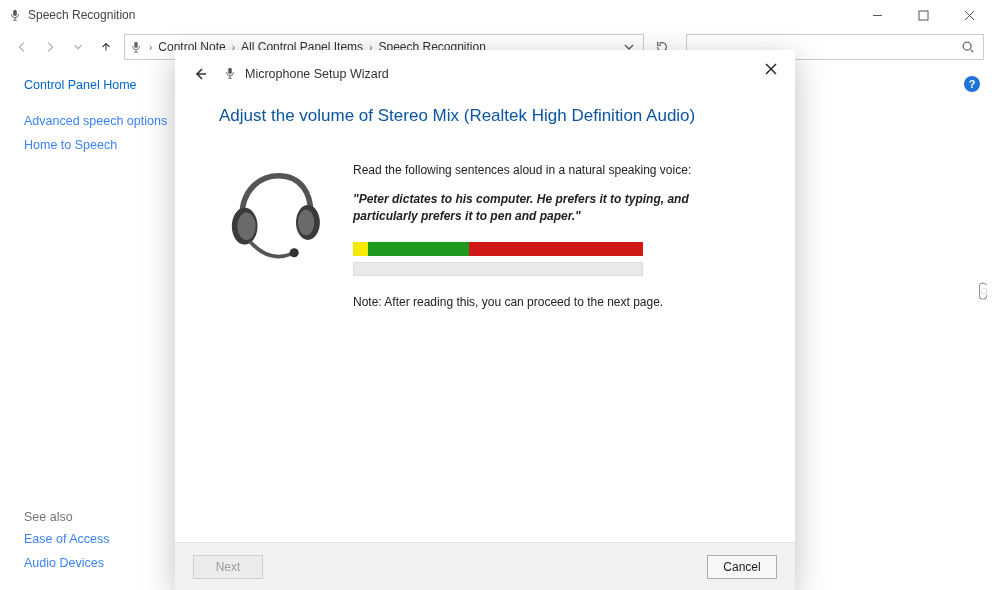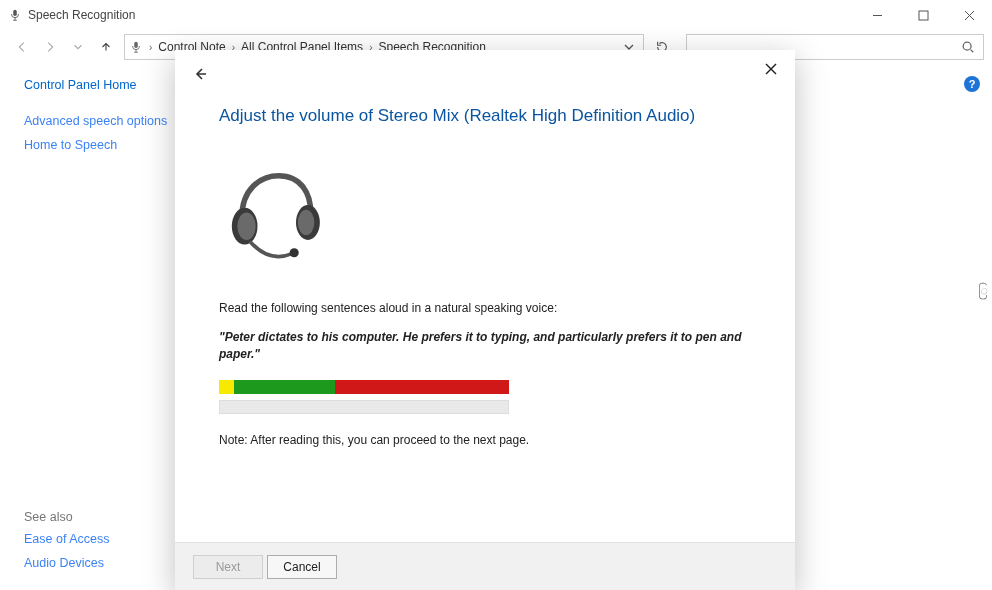--- a/index.html
+++ b/index.html
@@ -40,32 +40,32 @@
     .dialog { position:absolute; left:175px; top:50px; width:620px; height:540px; background:#fff; border:0; box-shadow: 0 8px 30px rgba(0,0,0,.25); }
     .dlg-head { height:48px; display:flex; align-items:center; padding:0 12px; gap:10px; position:relative; }
     .dlg-back { width:26px; height:26px; display:flex; align-items:center; justify-content:center; color:#333; }
     .dlg-back svg { width:16px; height:16px; stroke:#333; fill:none; stroke-width:1.6; }
     .dlg-title { display:flex; align-items:center; gap:8px; font-size:12.5px; color:#333; }
     .dlg-close { position:absolute; right:4px; top:4px; width:40px; height:30px; display:flex; align-items:center; justify-content:center; color:#222; }
     .dlg-close svg { width:12px; height:12px; stroke:#222; stroke-width:1.4; fill:none; }
 
     .dlg-body { padding: 0 44px; }
     .dlg-h1 { color:#0b55a0; font-size:17px; font-weight:400; margin: 8px 0 36px; }
-    .dlg-cols { display:flex; gap:24px;flex-direction:column; }
+    .dlg-cols { display:flex; gap:24px; }
     .headset { width:110px; height:110px; }
     .instr { font-size:12px; color:#222; line-height:1.4; }
     .instr .quote { font-style: italic; font-weight: bold; margin: 12px 0 18px; }
     .vbar { width:290px; height:14px; display:flex; margin-bottom:6px; }
     .vbar .y { background:#f7ea00; width:5%; }
     .vbar .g { background:#1d9a1d; width:35%; }
     .vbar .r { background:#d01818; width:60%; }
     .pbar { width:290px; height:14px; background:#e9e9e9; border:1px solid #ddd; margin-bottom:18px; }
     .note { font-size:12px; color:#222; }
 
-    .dlg-foot { position:absolute; bottom:0; left:0; right:0; height:48px; background:#f1f1f1; border-top:1px solid #e2e2e2; display:flex; align-items:center; justify-content:flex-start; gap:4px; padding:0 18px; }
+    .dlg-foot { position:absolute; bottom:0; left:0; right:0; height:48px; background:#f1f1f1; border-top:1px solid #e2e2e2; display:flex; align-items:center; justify-content:space-between; gap:4px; padding:0 18px; }
     .btn { min-width:70px; height:24px; border:1px solid #adadad; background:#f7f7f7; font-size:12px; color:#222; padding:0 14px; display:flex; align-items:center; justify-content:center; }
     .btn.disabled { color:#9a9a9a; background:#ececec; border-color:#cfcfcf; }
 
     
     .artifact { position:absolute; right:4px; top:218px; font-size:12px; color:#555; }
   </style>
 </head>
 <body>
 
 <div class="titlebar">
@@ -166,20 +166,29 @@
   <div class="help-icon">?</div>
   <span class="artifact">ြ</span>
 </div>
 
 <div class="dialog">
   <div class="dlg-head">
     <div class="dlg-back">
       <svg viewBox="0 0 16 16">
           <path d="M10 3l-5 5 5 5M5 8h9"></path>
         </svg>
+    </div>
+    <div class="dlg-title">
+      <span>
+        <svg viewBox="0 0 16 16" width="14" height="14">
+            <rect x="6" y="2" width="4" height="7" rx="2" fill="#555"></rect>
+            <path d="M4 7a4 4 0 0 0 8 0M8 11v3M6 14h4" stroke="#555" stroke-width="1" fill="none"></path>
+          </svg>
+      </span>
+      <span>Microphone Setup Wizard</span>
     </div>
     <div class="dlg-close">
       <svg viewBox="0 0 12 12">
           <line x1="1" y1="1" x2="11" y2="11"></line>
           <line x1="11" y1="1" x2="1" y2="11"></line>
         </svg>
     </div>
   </div>
 
   <div class="dlg-body">

